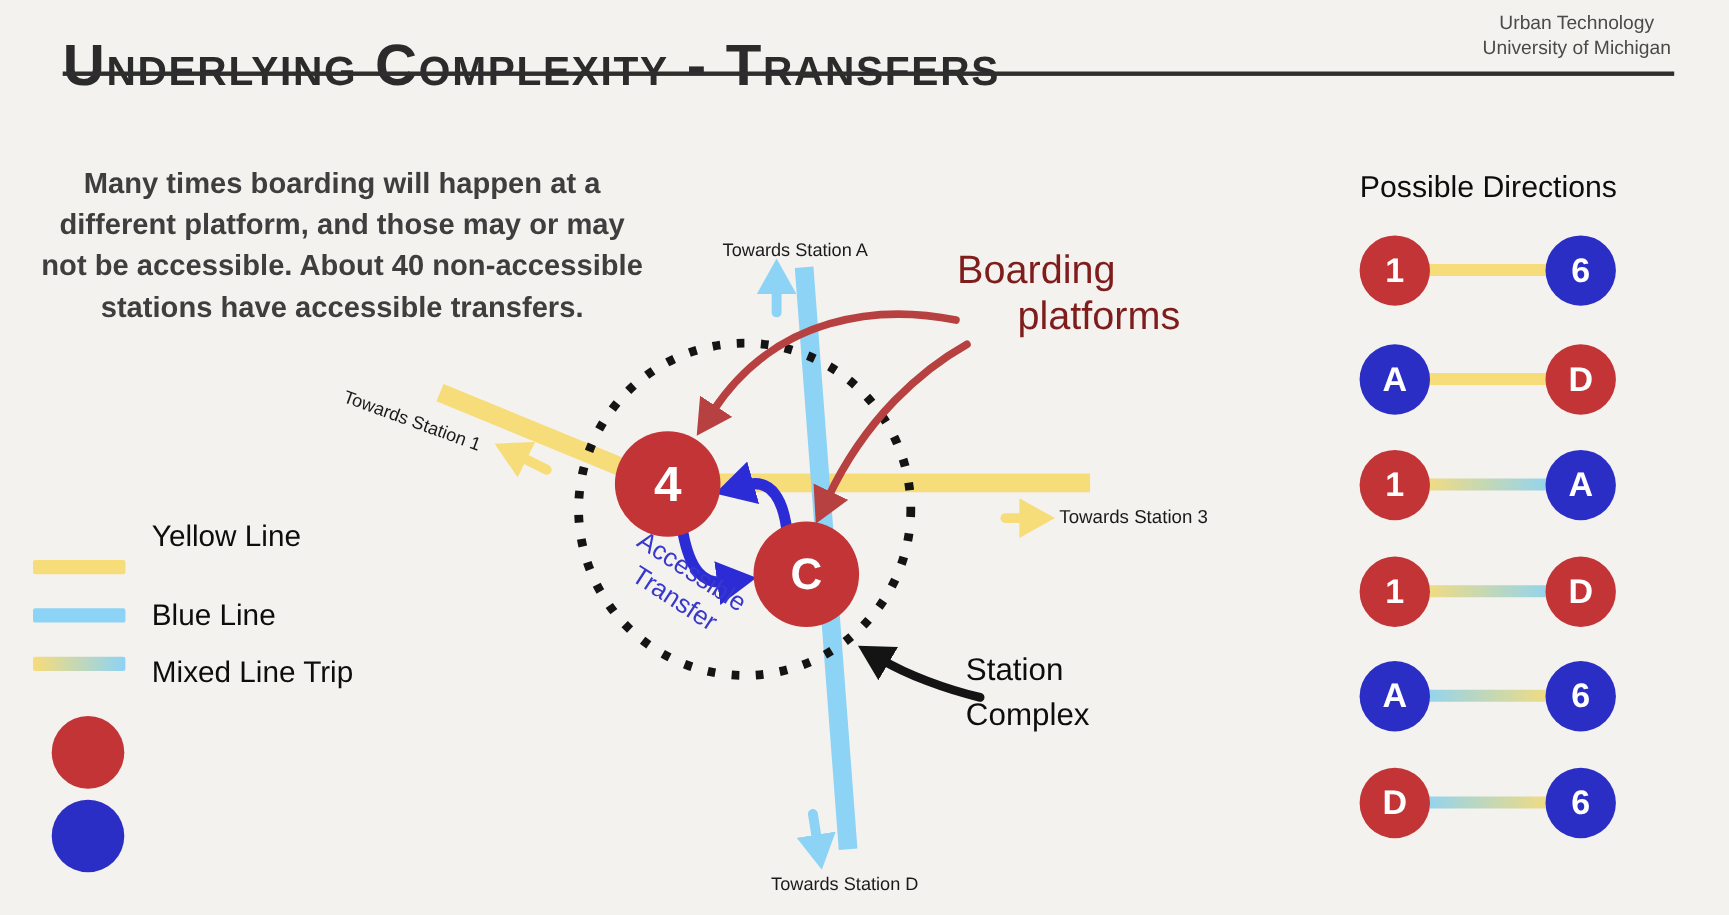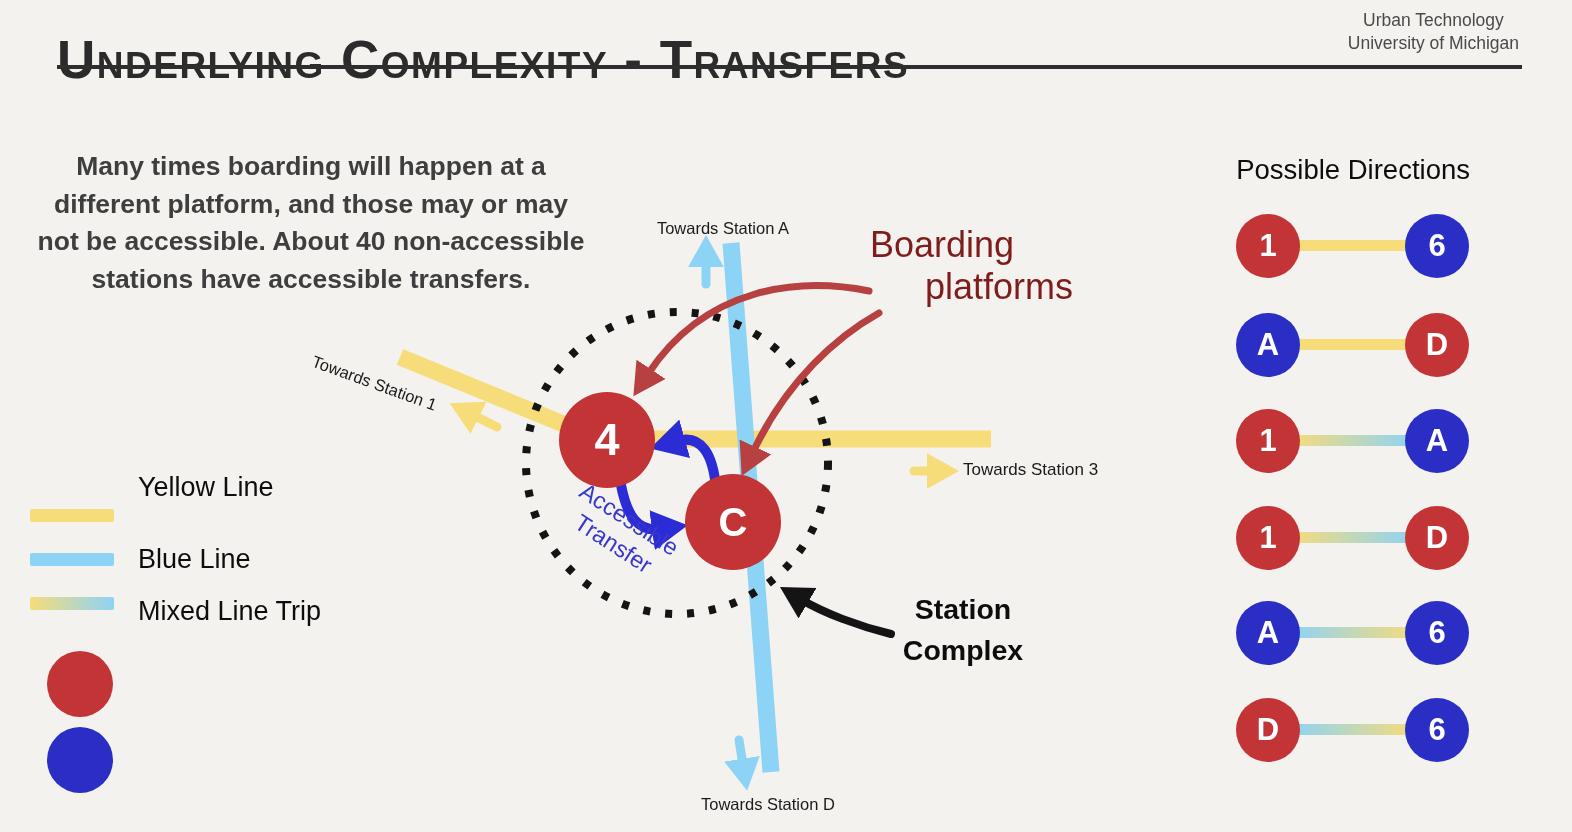--- a/index.html
+++ b/index.html
@@ -35,22 +35,22 @@
 
   
   svg.layer{position:absolute;left:0;top:0;pointer-events:none;}
   .station{position:absolute;width:96px;height:96px;border-radius:50%;background:var(--red);
            display:flex;align-items:center;justify-content:center;color:#fff;font-weight:700;}
   .small-label{position:absolute;font-size:16.5px;color:#1a1a1a;white-space:nowrap;}
   .big-label{position:absolute;font-size:36px;color:#7f1d1d;white-space:nowrap;}
   .transfer-label{position:absolute;left:550px;top:503px;width:142px;text-align:center;
         font-size:23.5px;line-height:29px;color:var(--transfertext);
         transform:rotate(33deg);transform-origin:center;white-space:pre-line;}
-  .complex-label{position:absolute;left:878px;top:589px;width:170px;text-align:center;
-        font-size:28.5px;line-height:41px;color:#0d0d0d;white-space:pre-line;font-weight:bold;}
+  .complex-label{position:absolute;left:878px;top:589px;width:170px;text-align:left;
+        font-size:28.5px;line-height:41px;color:#0d0d0d;white-space:pre-line;}
 
   
   .pd-title{position:absolute;left:1220px;top:154px;width:250px;text-align:right;
             font-size:27.5px;color:#0d0d0d;white-space:nowrap;}
   .dir-row{position:absolute;left:1236px;width:233px;height:64px;}
   .dir-dot{position:absolute;top:0;width:64px;height:64px;border-radius:50%;
            display:flex;align-items:center;justify-content:center;
            color:#fff;font-size:31px;font-weight:700;}
   .dir-dot.left{left:0;} .dir-dot.right{right:0;}
   .dir-conn{position:absolute;left:54px;right:54px;top:26px;height:11px;border-radius:6px;}

